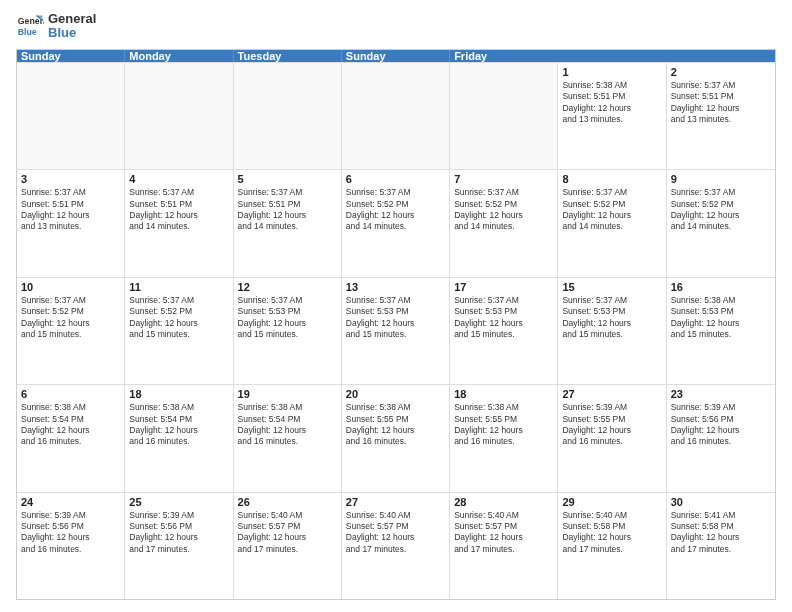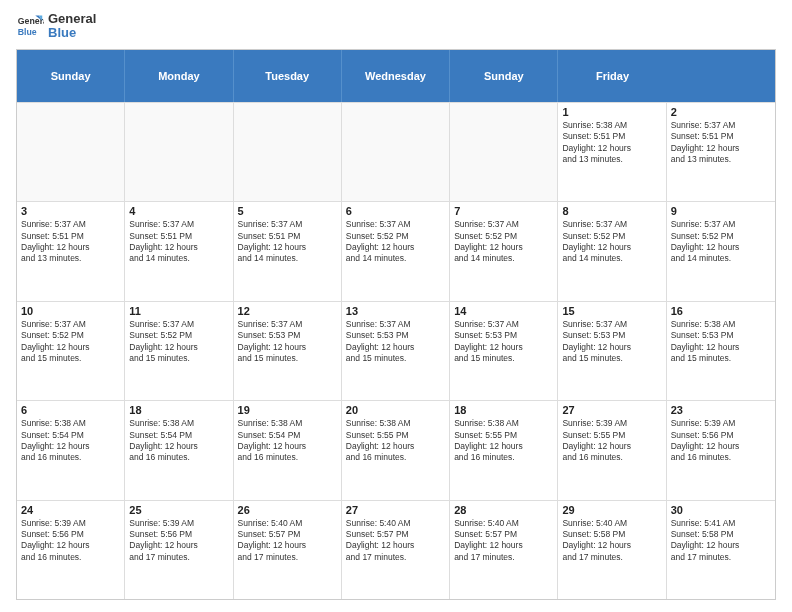--- a/index.html
+++ b/index.html
@@ -53,22 +53,22 @@
     }
     .cal-header-row {
       display: grid;
       grid-template-columns: repeat(7, 1fr);
       background: #3a7abf;
     }
     .cal-header-cell {
       color: #fff;
       font-size: 11px;
       font-weight: bold;
-      padding: 20px 4px;
-      text-align: center;
+      padding: 0 4px;
+      text-align: left;
       border-right: 1px solid #5590cc;
     }
     .cal-header-cell:last-child { border-right: none; }
     .cal-body {
       flex: 1;
       display: flex;
       flex-direction: column;
     }
     .cal-row {
       display: grid;
@@ -119,21 +119,20 @@
       <div class="month-title"></div>
       <div class="subtitle"></div>
     </div>
   </div>
 
   <div class="calendar">
     <div class="cal-header-row">
     <div class="cal-header-cell">Sunday</div>
         <div class="cal-header-cell">Monday</div>
         <div class="cal-header-cell">Tuesday</div>
-        <div class="cal-header-cell">Wednesday</div>
         <div class="cal-header-cell">Sunday</div>
         <div class="cal-header-cell">Friday</div>
       </div>
     <div class="cal-body">
     <div class="cal-row">
           <div class="cal-cell empty"></div>
           <div class="cal-cell empty"></div>
           <div class="cal-cell empty"></div>
           <div class="cal-cell empty"></div>
           <div class="cal-cell empty"></div>
@@ -226,21 +225,21 @@
 and 15 minutes.</div>
           </div>
           <div class="cal-cell">
             <div class="day-num">13</div>
             <div class="day-info" style="white-space: pre-line;">Sunrise: 5:37 AM
 Sunset: 5:53 PM
 Daylight: 12 hours
 and 15 minutes.</div>
           </div>
           <div class="cal-cell">
-            <div class="day-num">14</div>
+            <div class="day-num">17</div>
             <div class="day-info" style="white-space: pre-line;">Sunrise: 5:37 AM
 Sunset: 5:53 PM
 Daylight: 12 hours
 and 15 minutes.</div>
           </div>
           <div class="cal-cell">
             <div class="day-num">15</div>
             <div class="day-info" style="white-space: pre-line;">Sunrise: 5:37 AM
 Sunset: 5:53 PM
 Daylight: 12 hours

